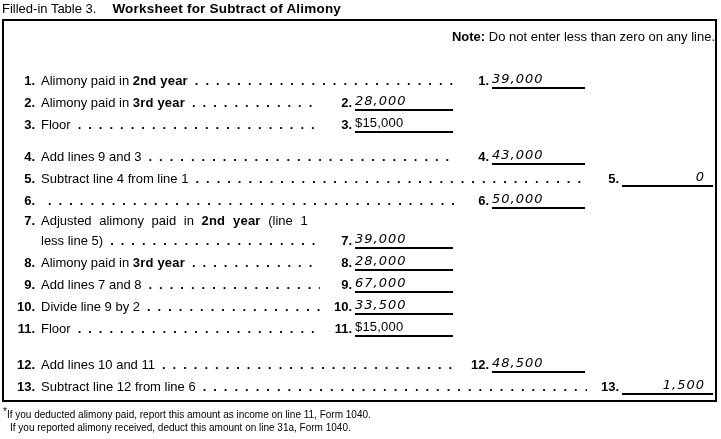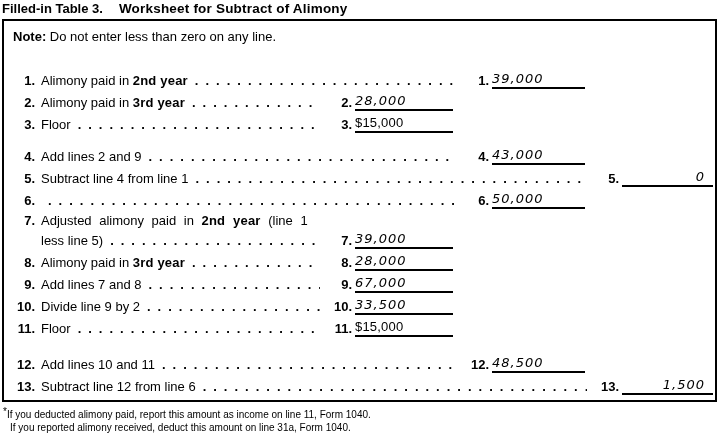--- a/index.html
+++ b/index.html
@@ -1,26 +1,26 @@
 <!DOCTYPE html>
 <html><head>
 <meta charset="utf-8">
 <style>
   * { margin:0; padding:0; box-sizing:border-box; }
   body { background:#fff; color:#000; font-family:"Liberation Sans", sans-serif; }
   .page { position:relative; width:721px; height:439px; background:#fff; overflow:hidden; }
 
   .title { position:absolute; left:2px; top:1px; font-size:13px; white-space:nowrap; }
-  .title-prefix { font-weight:700; }
+  .title-prefix { font-weight:400; }
   .title-main { font-weight:bold; font-size:13.5px; margin-left:16px; letter-spacing:0.2px; }
 
   .box { position:absolute; left:2px; top:19px; width:715px; height:383px;
          border:2px solid #000; padding:6px 0 0 3px; overflow:hidden; }
 
-  .note { font-size:13px; line-height:16px; margin:2px 0 26px 6px; }
+  .note { font-size:13px; line-height:16px; margin:2px 0 26px 6px;text-align:right; }
   .note-label { font-weight:bold; }
 
   .row { display:flex; align-items:flex-end; font-size:13px; line-height:16px; margin-bottom:4px; }
   .num { width:28px; min-width:28px; text-align:right; font-weight:bold; margin-right:6px; }
   .label { white-space:nowrap; }
   .label b { letter-spacing:0.2px; }
   .leader { flex:1; min-width:0; overflow:hidden; white-space:nowrap; letter-spacing:7px;
             font-weight:bold; margin:0 4px 0 7px; }
   .vnum { min-width:28px; text-align:right; font-weight:bold; margin-right:3px; white-space:nowrap; }
   .vline { display:inline-block; border-bottom:2px solid #000; text-align:left;
@@ -80,21 +80,21 @@
     <div class="row colA">
       <span class="num">3.</span>
       <span class="label"><span>Floor</span><b></b><span></span></span>
       <span class="leader">......................................................................</span>
       <span class="vnum">3.</span>
       <span class="vline"><span class="printed">$15,000</span></span>
     </div>
 
     <div class="row colB gap1">
       <span class="num">4.</span>
-      <span class="label"><span>Add lines 2 and 9</span><b></b><span></span></span>
+      <span class="label"><span>Add lines 9 and 3</span><b></b><span></span></span>
       <span class="leader">......................................................................</span>
       <span class="vnum">4.</span>
       <span class="vline"><span class="hand">43,000</span></span>
     </div>
 
     <div class="row colC">
       <span class="num">5.</span>
       <span class="label"><span>Subtract line 4 from line 1</span><b></b><span></span></span>
       <span class="leader">......................................................................</span>
       <span class="vnum">5.</span>

